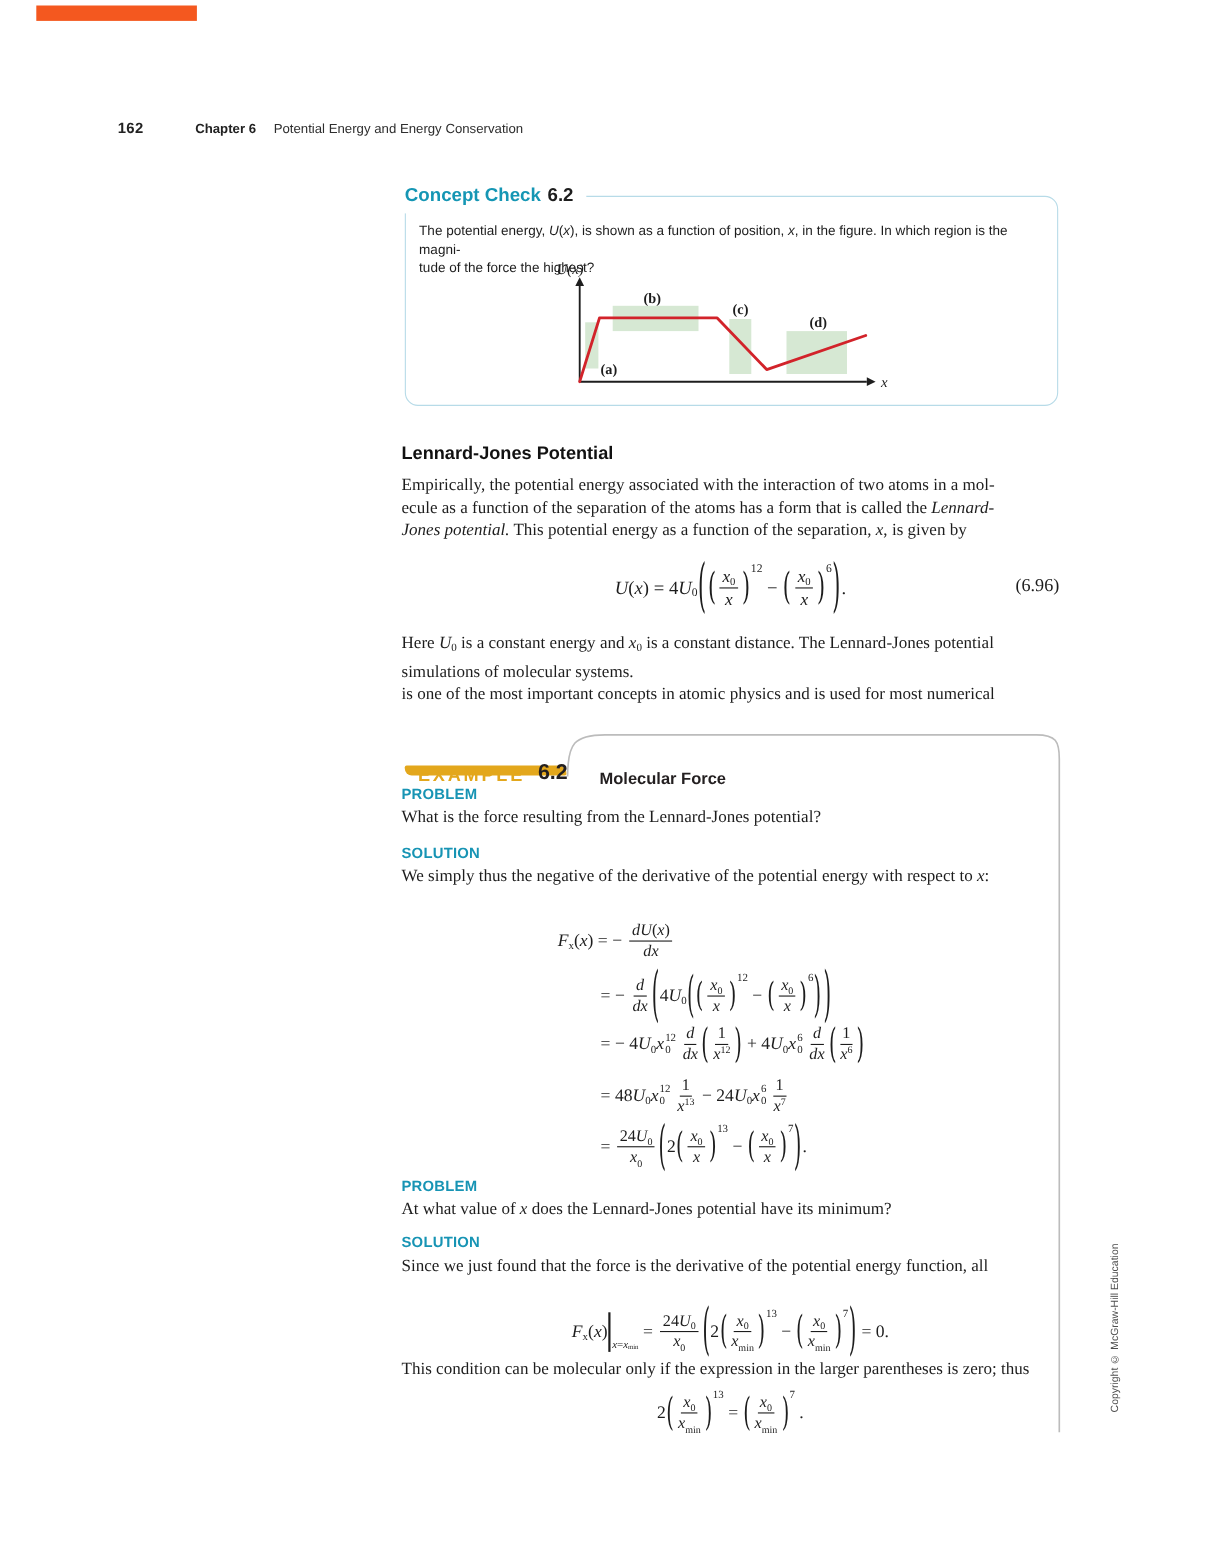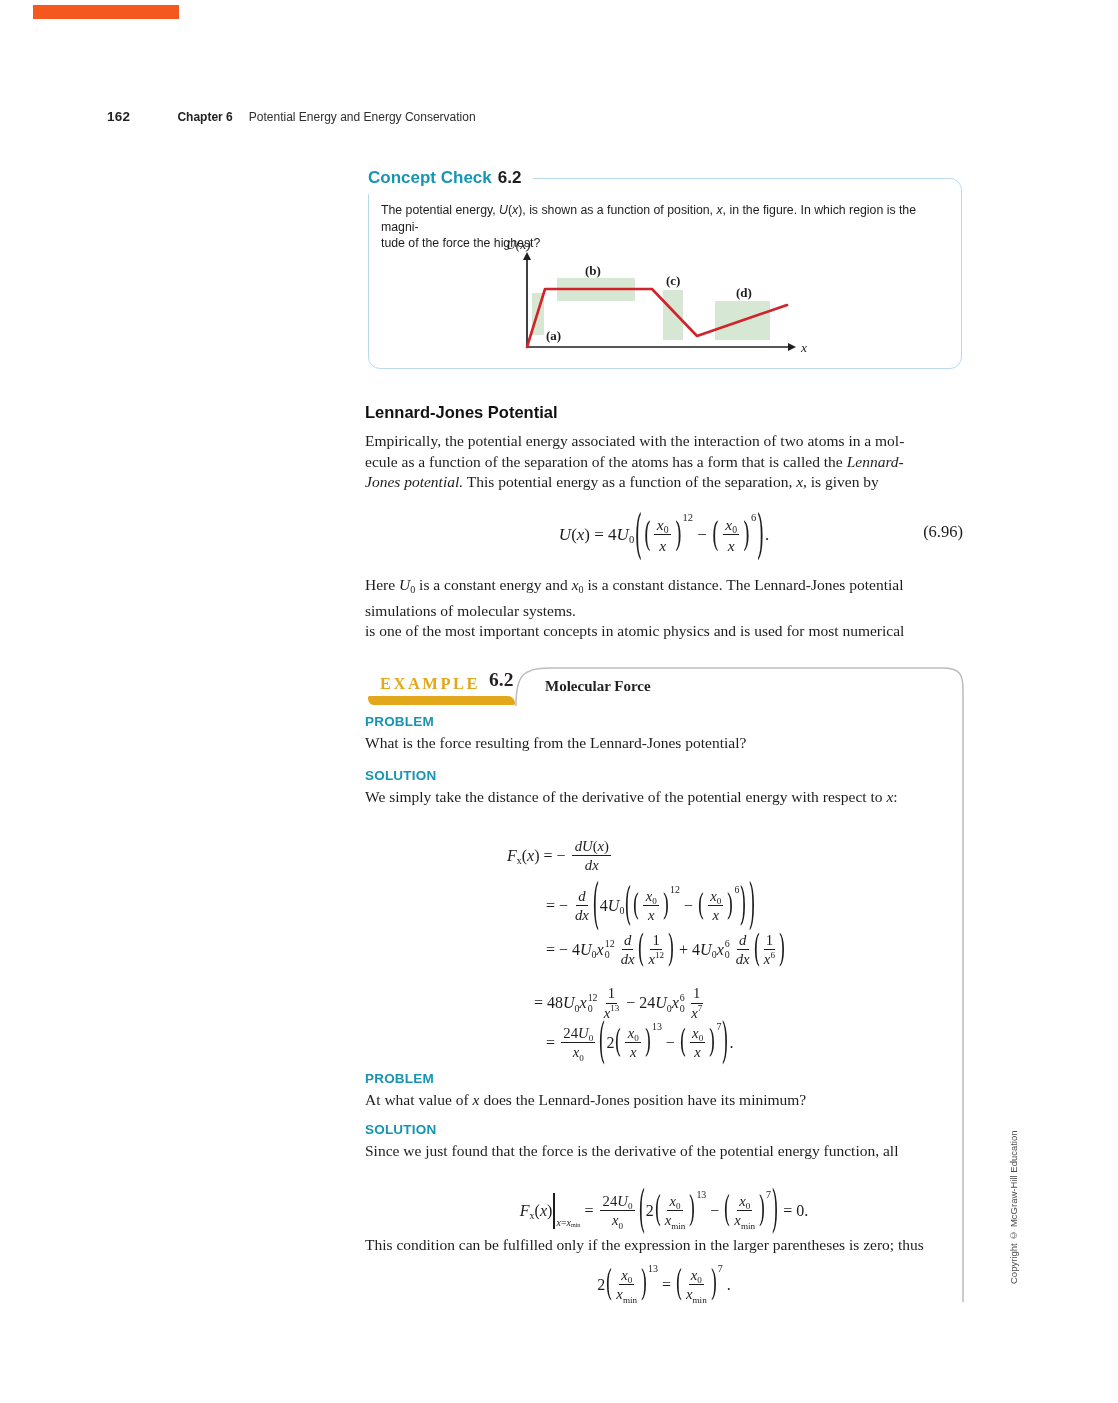--- a/index.html
+++ b/index.html
@@ -1,20 +1,20 @@
 <!DOCTYPE html>
 <html><head>
 <meta charset="utf-8">
 <style>
   *{margin:0;padding:0;box-sizing:border-box;}
   html,body{background:#ffffff;}
   .page{position:relative;width:1118px;height:1403px;background:#fff;overflow:hidden;
         font-family:"Liberation Serif","DejaVu Serif",serif;color:#1d1d1d;}
   .abs{position:absolute;}
-  .sans{font-family:Liberation Serif, serif;}
+  .sans{font-family:Liberation Sans, sans-serif;margin-top:22px;}
   
   .orange-marker{left:33px;top:5px;width:146px;height:14px;background:#f4581f;}
   .pg-head{top:109px;left:107px;font-family:"Liberation Sans",sans-serif;font-size:12px;color:#222;white-space:nowrap;}
   .pg-num{font-weight:bold;font-size:13.5px;letter-spacing:.3px;}
   .pg-chap{font-weight:bold;margin-left:47px;font-size:12px;}
   .pg-title{margin-left:16px;font-size:12px;color:#2e2e2e;}
   
   .cc-box{left:368px;top:168px;width:596px;height:202px;}
   .cc-border{position:absolute;left:0;top:10px;width:594px;height:191px;border:1.5px solid #b7dbe8;border-radius:12px;}
   .cc-patch{position:absolute;left:-3px;top:-2px;width:168px;height:28px;background:#fff;}
@@ -128,55 +128,55 @@
   <div class="abs sans ex-num" style="left:489px;top:669px;">6.2</div>
   <div class="abs sans ex-title" style="left:545px;top:678px;">Molecular Force</div>
 
   <div class="abs sec-label" style="left:365px;top:714px;">PROBLEM</div>
   <div class="abs para" style="left:365px;top:733px;">
     <div><span class="mt">What is the force resulting from the Lennard-Jones potential?</span></div>
   </div>
 
   <div class="abs sec-label" style="left:365px;top:768px;">SOLUTION</div>
   <div class="abs para" style="left:365px;top:787px;">
-    <div><span class="mt">We simply take the distance of the derivative of the potential energy with respect to </span><span class="mi">x</span><span class="mt">:</span></div>
+    <div><span class="mt">We simply thus the negative of the derivative of the potential energy with respect to </span><span class="mi">x</span><span class="mt">:</span></div>
   </div>
 
   <div class="math-line" style="left:507px;top:831px;height:50px;">
     <span class="mline"><span class="mi">F</span><span class="row msub">x</span><span class="mt">(</span><span class="mi">x</span><span class="mt">) = − </span><span class="mfrac"><span class="fnum row"><span class="mi">dU</span><span class="mt">(</span><span class="mi">x</span><span class="mt">)</span></span><span class="fden row"><span class="mi">dx</span></span></span></span>
   </div>
   <div class="math-line" style="left:546px;top:876px;height:60px;">
     <span class="mline"><span class="mt">= − </span><span class="mfrac"><span class="fnum row"><span class="mi">d</span></span><span class="fden row"><span class="mi">dx</span></span></span><span class="mgrp row"><span class="paren" style="transform: scale(0.85, 2.61538);">(</span><span class="row"><span class="mt">4</span><span class="mi">U</span><span class="row msub">0</span><span class="mgrp row"><span class="paren" style="transform: scale(0.85, 2.15385);">(</span><span class="row"><span class="mgrp row"><span class="paren" style="transform: scale(0.85, 1.46154);">(</span><span class="row"><span class="mfrac"><span class="fnum row"><span class="mi">x</span><span class="row msub">0</span></span><span class="fden row"><span class="mi">x</span></span></span></span><span class="paren" style="transform: scale(0.85, 1.46154);">)</span></span><span class="row msup hi">12</span><span class="mt"> − </span><span class="mgrp row"><span class="paren" style="transform: scale(0.85, 1.46154);">(</span><span class="row"><span class="mfrac"><span class="fnum row"><span class="mi">x</span><span class="row msub">0</span></span><span class="fden row"><span class="mi">x</span></span></span></span><span class="paren" style="transform: scale(0.85, 1.46154);">)</span></span><span class="row msup hi">6</span></span><span class="paren" style="transform: scale(0.85, 2.15385);">)</span></span></span><span class="paren" style="transform: scale(0.85, 2.61538);">)</span></span></span>
   </div>
   <div class="math-line" style="left:546px;top:924px;height:52px;">
     <span class="mline"><span class="mt">= − 4</span><span class="mi">U</span><span class="row msub">0</span><span class="mi">x</span><span class="mss"><span>12</span><span>0</span></span><span style="display: inline-block; width: 0.2em;"></span><span class="mfrac"><span class="fnum row"><span class="mi">d</span></span><span class="fden row"><span class="mi">dx</span></span></span><span class="mgrp row"><span class="paren" style="transform: scale(0.85, 1.76923);">(</span><span class="row"><span class="mfrac"><span class="fnum row"><span class="mt">1</span></span><span class="fden row"><span class="mi">x</span><span class="row msup">12</span></span></span></span><span class="paren" style="transform: scale(0.85, 1.76923);">)</span></span><span class="mt"> + 4</span><span class="mi">U</span><span class="row msub">0</span><span class="mi">x</span><span class="mss"><span>6</span><span>0</span></span><span style="display: inline-block; width: 0.2em;"></span><span class="mfrac"><span class="fnum row"><span class="mi">d</span></span><span class="fden row"><span class="mi">dx</span></span></span><span class="mgrp row"><span class="paren" style="transform: scale(0.85, 1.76923);">(</span><span class="row"><span class="mfrac"><span class="fnum row"><span class="mt">1</span></span><span class="fden row"><span class="mi">x</span><span class="row msup">6</span></span></span></span><span class="paren" style="transform: scale(0.85, 1.76923);">)</span></span></span>
   </div>
-  <div class="math-line" style="left:534px;top:972px;height:50px;align-items:flex-end;">
+  <div class="math-line" style="left:546px;top:972px;height:50px;">
     <span class="mline"><span class="mt">= 48</span><span class="mi">U</span><span class="row msub">0</span><span class="mi">x</span><span class="mss"><span>12</span><span>0</span></span><span style="display: inline-block; width: 0.2em;"></span><span class="mfrac"><span class="fnum row"><span class="mt">1</span></span><span class="fden row"><span class="mi">x</span><span class="row msup">13</span></span></span><span class="mt"> − 24</span><span class="mi">U</span><span class="row msub">0</span><span class="mi">x</span><span class="mss"><span>6</span><span>0</span></span><span style="display: inline-block; width: 0.2em;"></span><span class="mfrac"><span class="fnum row"><span class="mt">1</span></span><span class="fden row"><span class="mi">x</span><span class="row msup">7</span></span></span></span>
   </div>
   <div class="math-line" style="left:546px;top:1013px;height:60px;">
     <span class="mline"><span class="mt">=</span><span style="display: inline-block; width: 0.2em;"></span><span class="mfrac"><span class="fnum row"><span class="mt">24</span><span class="mi">U</span><span class="row msub">0</span></span><span class="fden row"><span class="mi">x</span><span class="row msub">0</span></span></span><span class="mgrp row"><span class="paren" style="transform: scale(0.85, 2.30769);">(</span><span class="row"><span class="mt">2</span><span class="mgrp row"><span class="paren" style="transform: scale(0.85, 1.53846);">(</span><span class="row"><span class="mfrac"><span class="fnum row"><span class="mi">x</span><span class="row msub">0</span></span><span class="fden row"><span class="mi">x</span></span></span></span><span class="paren" style="transform: scale(0.85, 1.53846);">)</span></span><span class="row msup hi">13</span><span class="mt"> − </span><span class="mgrp row"><span class="paren" style="transform: scale(0.85, 1.53846);">(</span><span class="row"><span class="mfrac"><span class="fnum row"><span class="mi">x</span><span class="row msub">0</span></span><span class="fden row"><span class="mi">x</span></span></span></span><span class="paren" style="transform: scale(0.85, 1.53846);">)</span></span><span class="row msup hi">7</span></span><span class="paren" style="transform: scale(0.85, 2.30769);">)</span></span><span class="mt">.</span></span>
   </div>
 
   <div class="abs sec-label" style="left:365px;top:1071px;">PROBLEM</div>
   <div class="abs para" style="left:365px;top:1090px;">
-    <div><span class="mt">At what value of </span><span class="mi">x</span><span class="mt"> does the Lennard-Jones position have its minimum?</span></div>
+    <div><span class="mt">At what value of </span><span class="mi">x</span><span class="mt"> does the Lennard-Jones potential have its minimum?</span></div>
   </div>
 
   <div class="abs sec-label" style="left:365px;top:1122px;">SOLUTION</div>
   <div class="abs para" style="left:365px;top:1141px;">
     <div><span class="mt">Since we just found that the force is the derivative of the potential energy function, all</span></div>
   </div>
 
   <div class="abs eq-center" style="left:365px;top:1180px;width:598px;height:62px;">
     <span class="mline"><span class="mi">F</span><span class="row msub">x</span><span class="mt">(</span><span class="mi">x</span><span class="mt">)</span><span class="mbar"></span><span class="row msub lo"><span class="mi">x</span><span class="mt">=</span><span class="mi">x</span><span class="row msub">min</span></span><span class="mt"> = </span><span class="mfrac"><span class="fnum row"><span class="mt">24</span><span class="mi">U</span><span class="row msub">0</span></span><span class="fden row"><span class="mi">x</span><span class="row msub">0</span></span></span><span class="mgrp row"><span class="paren" style="transform: scale(0.85, 2.46154);">(</span><span class="row"><span class="mt">2</span><span class="mgrp row"><span class="paren" style="transform: scale(0.85, 1.69231);">(</span><span class="row"><span class="mfrac"><span class="fnum row"><span class="mi">x</span><span class="row msub">0</span></span><span class="fden row"><span class="mi">x</span><span class="row msub">min</span></span></span></span><span class="paren" style="transform: scale(0.85, 1.69231);">)</span></span><span class="row msup hi">13</span><span class="mt"> − </span><span class="mgrp row"><span class="paren" style="transform: scale(0.85, 1.69231);">(</span><span class="row"><span class="mfrac"><span class="fnum row"><span class="mi">x</span><span class="row msub">0</span></span><span class="fden row"><span class="mi">x</span><span class="row msub">min</span></span></span></span><span class="paren" style="transform: scale(0.85, 1.69231);">)</span></span><span class="row msup hi">7</span></span><span class="paren" style="transform: scale(0.85, 2.46154);">)</span></span><span class="mt"> = 0.</span></span>
   </div>
 
   <div class="abs para" style="left:365px;top:1235px;">
-    <div><span class="mt">This condition can be fulfilled only if the expression in the larger parentheses is zero; thus</span></div>
+    <div><span class="mt">This condition can be molecular only if the expression in the larger parentheses is zero; thus</span></div>
   </div>
 
   <div class="abs eq-center" style="left:365px;top:1254px;width:598px;height:62px;">
     <span class="mline"><span class="mt">2</span><span class="mgrp row"><span class="paren" style="transform: scale(0.85, 1.69231);">(</span><span class="row"><span class="mfrac"><span class="fnum row"><span class="mi">x</span><span class="row msub">0</span></span><span class="fden row"><span class="mi">x</span><span class="row msub">min</span></span></span></span><span class="paren" style="transform: scale(0.85, 1.69231);">)</span></span><span class="row msup hi">13</span><span class="mt"> = </span><span class="mgrp row"><span class="paren" style="transform: scale(0.85, 1.69231);">(</span><span class="row"><span class="mfrac"><span class="fnum row"><span class="mi">x</span><span class="row msub">0</span></span><span class="fden row"><span class="mi">x</span><span class="row msub">min</span></span></span></span><span class="paren" style="transform: scale(0.85, 1.69231);">)</span></span><span class="row msup hi">7</span><span class="mt"> .</span></span>
   </div>
 
   <div class="abs copyright">Copyright © McGraw-Hill Education</div>
 
 </div>
 

